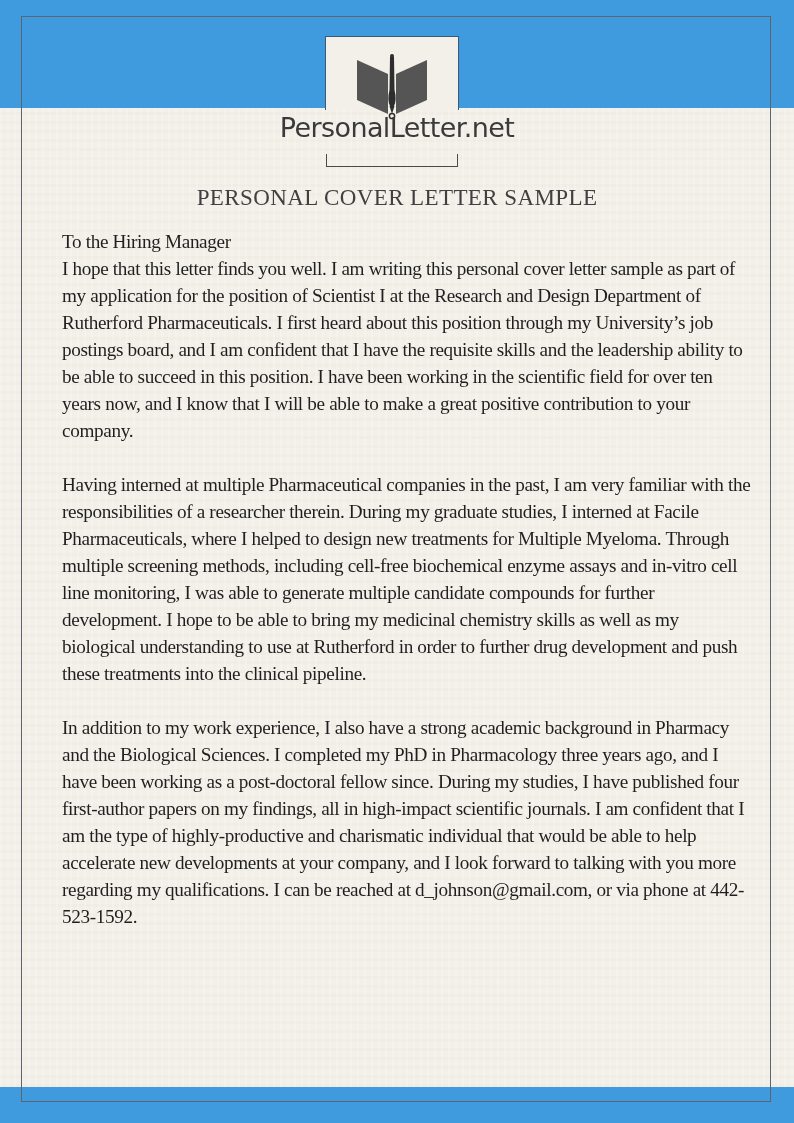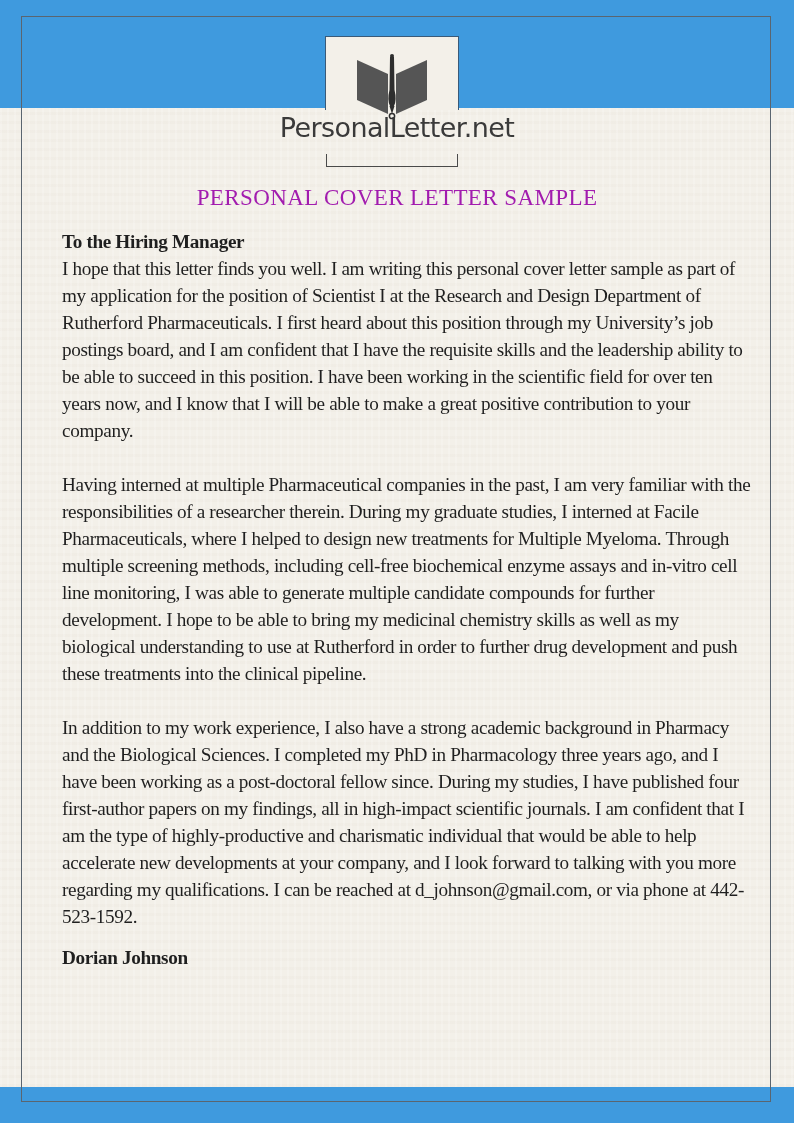--- a/index.html
+++ b/index.html
@@ -78,34 +78,34 @@
     box-sizing: border-box;
   }
   .doc-title {
     position: absolute;
     left: 0; width: 794px;
     top: 183px;
     text-align: center;
     font-size: 23px;
     letter-spacing: 0.4px;
     line-height: 30px;
-    color: #a21caf;
+    color: #404040;
   }
   .letter {
     position: absolute;
     left: 62px;
     top: 228px;
     width: 690px;
     font-size: 19.2px;
     line-height: 27px;
     letter-spacing: -0.35px;
     color: #1f1f1f;
   }
   .salutation {
-    font-weight: bold;
+    font-weight: normal;
     margin: 0;
   }
   .para {
     margin: 0 0 27px 0;
   }
   .para.last {
     margin-bottom: 14px;
   }
   .closing {
     font-weight: bold;
@@ -136,14 +136,13 @@
 <div class="logo-text">PersonalLetter.net</div>
 <div class="logo-bracket"></div>
 
 <h1 class="doc-title" style="margin:0;font-weight:normal;">PERSONAL COVER LETTER SAMPLE</h1>
 
 <div class="letter">
   <p class="salutation">To the Hiring Manager</p>
   <p class="para">I hope that this letter finds you well. I am writing this personal cover letter sample as part of my application for the position of Scientist I at the Research and Design Department of Rutherford Pharmaceuticals. I first heard about this position through my University’s job postings board, and I am confident that I have the requisite skills and the leadership ability to be able to succeed in this position. I have been working in the scientific field for over ten years now, and I know that I will be able to make a great positive contribution to your company.</p>
   <p class="para">Having interned at multiple Pharmaceutical companies in the past, I am very familiar with the responsibilities of a researcher therein. During my graduate studies, I interned at Facile Pharmaceuticals, where I helped to design new treatments for Multiple Myeloma. Through multiple screening methods, including cell-free biochemical enzyme assays and in-vitro cell line monitoring, I was able to generate multiple candidate compounds for further development. I hope to be able to bring my medicinal chemistry skills as well as my biological understanding to use at Rutherford in order to further drug development and push these treatments into the clinical pipeline.</p>
   <p class="para last">In addition to my work experience, I also have a strong academic background in Pharmacy and the Biological Sciences. I completed my PhD in Pharmacology three years ago, and I have been working as a post-doctoral fellow since. During my studies, I have published four first-author papers on my findings, all in high-impact scientific journals. I am confident that I am the type of highly-productive and charismatic individual that would be able to help accelerate new developments at your company, and I look forward to talking with you more regarding my qualifications. I can be reached at d_johnson@gmail.com, or via phone at 442-523-1592.</p>
-  <p class="closing">Dorian Johnson</p>
 </div>
 
 </body></html>

